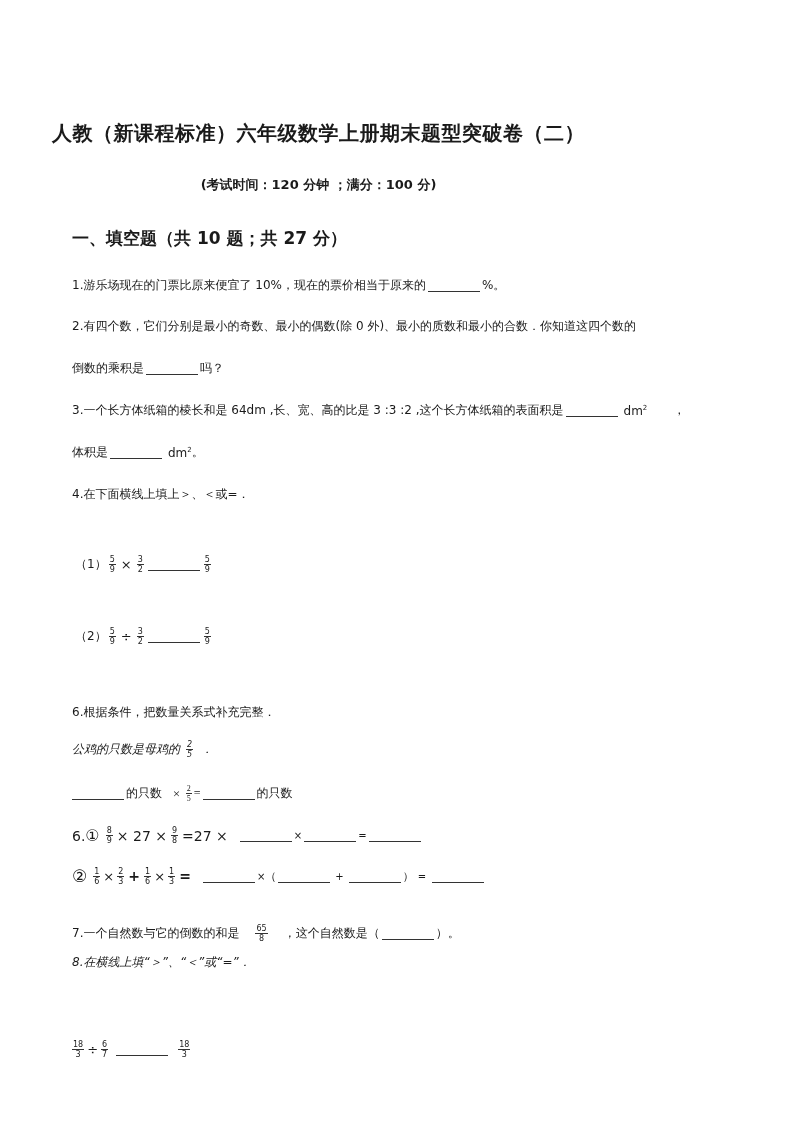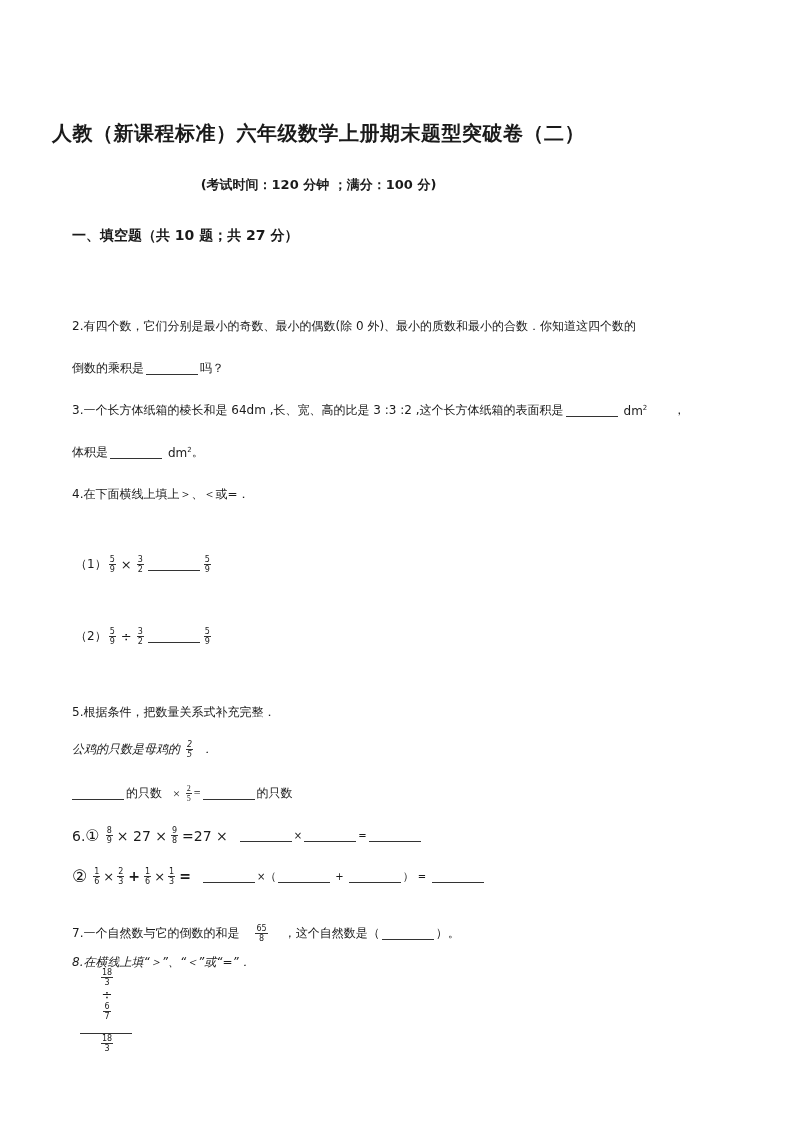--- a/index.html
+++ b/index.html
@@ -12,21 +12,21 @@
   .title {
     position: absolute; left: 0; right: 0; top: 120px;
     text-align: center; font-size: 20px; font-weight: bold; letter-spacing: 0.5px;
   }
   .subtitle {
     position: absolute; left: 0; right: 0; top: 176px;
     text-align: center; font-size: 13px; font-weight: bold;
   }
   .section {
     position: absolute; left: 72px; top: 227px;
-    font-size: 14px; font-weight: bold;
+    font-size: 17px; font-weight: bold;
   }
   .line {
     position: absolute; left: 72px; font-size: 12px; white-space: nowrap;
     display: flex; align-items: center;
   }
   .blank {
     display: inline-block; width: 52px; border-bottom: 1px solid #333;
     height: 12px; margin: 0 2px; vertical-align: baseline;
   }
   .frac {
@@ -43,20 +43,25 @@
 </head>
 <body>
 
 <div class="page">
 
   <div class="title">人教（新课程标准）六年级数学上册期末题型突破卷（二）</div>
   <div class="subtitle">(考试时间：120 分钟 ；满分：100 分)</div>
 
   <div class="section">一、填空题（共 10 题；共 27 分）</div>
 
+  <div class="line" style="top:277px;">
+    <span>1.游乐场现在的门票比原来便宜了 10%，现在的票价相当于原来的</span>
+    <span class="blank"></span>
+    <span> %。</span>
+  </div>
 
   <div class="line" style="top:318px;">
     <span>2.有四个数，它们分别是最小的奇数、最小的偶数(除 0 外)、最小的质数和最小的合数．你知道这四个数的</span>
   </div>
   <div class="line" style="top:360px;">
     <span>倒数的乘积是</span>
     <span class="blank"></span>
     <span>吗？</span>
   </div>
 
@@ -105,21 +110,21 @@
         <span>2</span>
       </span>
     <span class="blank" style="width:52px;"></span>
     <span class="frac">
         <span class="num">5</span>
         <span>9</span>
       </span>
   </div>
 
   <div class="line" style="top:704px;">
-    <span>5.根据条件，把数量关系式补充完整．</span>
+    <span>6.根据条件，把数量关系式补充完整．</span>
   </div>
   <div class="line" style="top:740px;font-style:italic;">
     <span>公鸡的只数是母鸡的</span>
     <span class="frac" style="margin-left:6px;">
         <span class="num">2</span>
         <span>5</span>
       </span>
     <span style="margin-left:6px;">．</span>
   </div>
   <div class="line" style="top:784px;font-family:Liberation Serif, serif;">
@@ -196,21 +201,21 @@
         <span>8</span>
       </span>
     <span>，这个自然数是（</span>
     <span class="blank"></span>
     <span>）。</span>
   </div>
 
   <div class="line" style="top:954px;font-style:italic;">
     <span>8.在横线上填“＞”、“＜”或“=”．</span>
   </div>
-  <div class="line" style="top:968px;flex-direction:column;">
+  <div class="line" style="top:1040px;">
     <span class="frac" style="margin:0;">
         <span class="num">18</span>
         <span>3</span>
       </span>
     <span class="op">÷</span>
     <span class="frac" style="margin:0;">
         <span class="num">6</span>
         <span>7</span>
       </span>
     <span class="blank" style="margin-left:8px; margin-right:10px;"></span>

